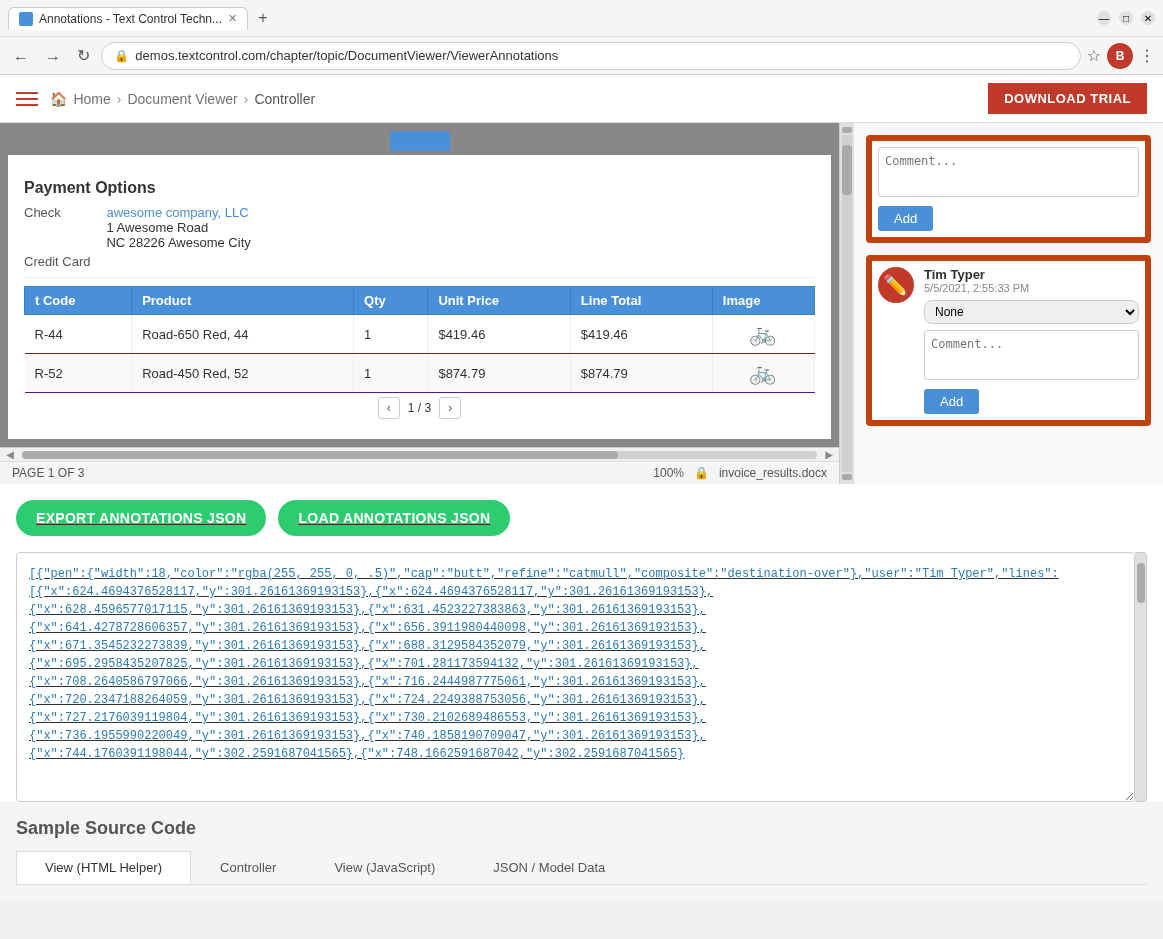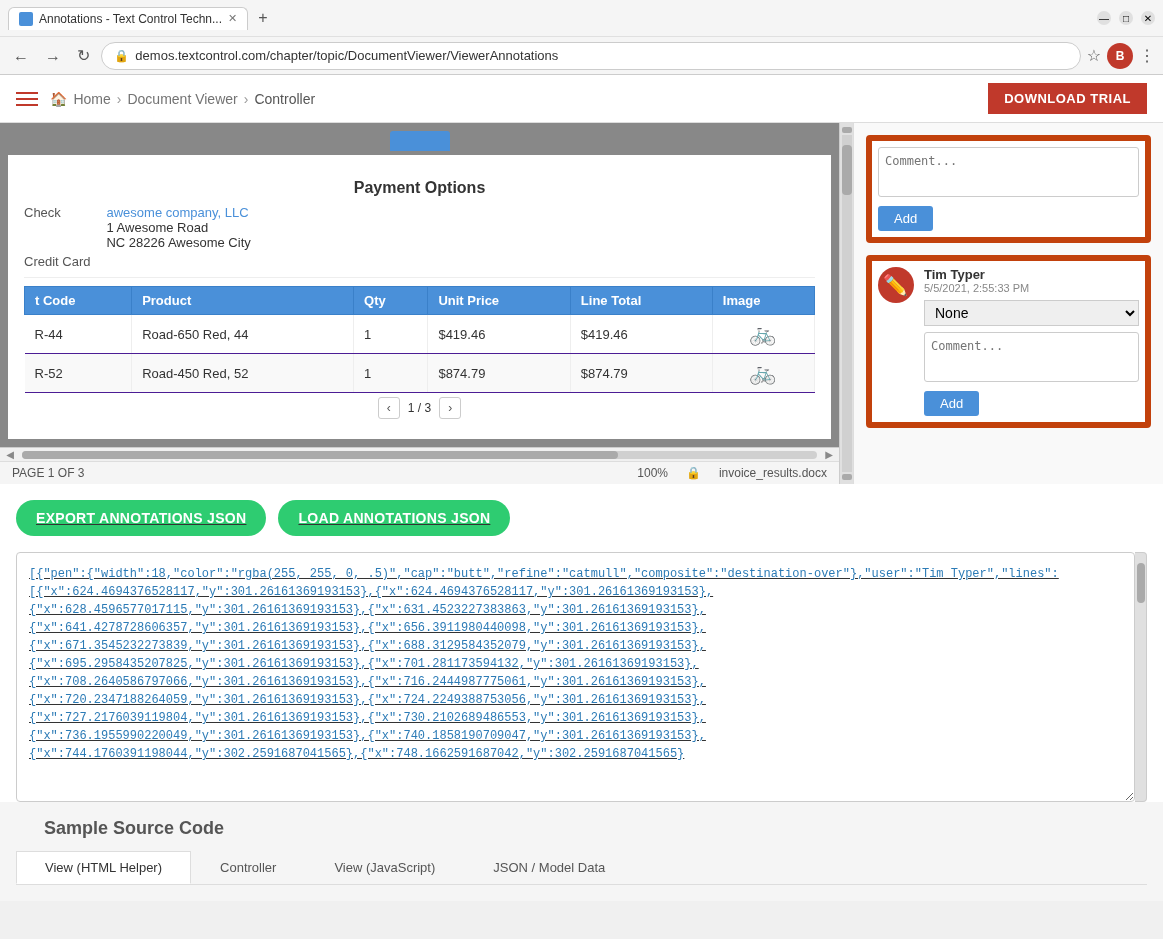--- a/index.html
+++ b/index.html
@@ -46,63 +46,63 @@
 
     
     .invoice-header-row { display: flex; gap: 20px; padding: 8px 0; border-bottom: 1px solid #eee; }
     .facts-section { flex: 1; }
     .facts-section h3 { font-size: 16px; font-weight: bold; margin-bottom: 8px; }
     .facts-table { font-size: 13px; }
     .facts-table tr td:first-child { color: #555; padding-right: 10px; white-space: nowrap; }
     .facts-table tr td:last-child { font-weight: normal; }
 
     .payment-section { flex: 1; }
-    .payment-section h3 { font-size: 16px; font-weight: bold; margin-bottom: 8px; text-align: center; }
+    .payment-section h3 { font-size: 16px; font-weight: bold; margin-bottom: 8px; }
     .payment-grid { display: grid; grid-template-columns: auto 1fr; gap: 4px 16px; font-size: 13px; }
     .payment-label { color: #555; }
 
     
     .product-table { width: 100%; border-collapse: collapse; font-size: 13px; margin-top: 8px; }
     .product-table th { background: #4a90d9; color: white; padding: 6px 10px; text-align: left; border: 1px solid #3a80c9; }
     .product-table td { padding: 6px 10px; border-bottom: 1px solid #4c1d95; border-right: 1px solid #eee; }
     .product-table tr:nth-child(even) td { background: #f9f9f9; }
 
     
     .pagination-row { display: flex; justify-content: center; align-items: center; gap: 8px; padding: 4px; }
     .page-nav-btn { background: #fff; border: 1px solid #ccc; padding: 3px 8px; cursor: pointer; border-radius: 3px; font-size: 12px; color: #555; }
     .page-info { font-size: 12px; }
 
     
     .status-bar { display: flex; justify-content: space-between; align-items: center; padding: 4px 12px; background: #f5f5f5; border-top: 1px solid #ddd; font-size: 12px; color: #555; }
-    .status-right { display: flex; align-items: center; gap: 18px; }
+    .status-right { display: flex; align-items: center; gap: 10px; }
 
     
     .annotations-panel { width: 310px; background: #f9f9f9; border-left: 1px solid #ddd; padding: 12px; display: flex; flex-direction: column; gap: 12px; overflow-y: auto; min-height: 330px; }
     .annotation-card { background: #fff; border: 6px solid #c2410c; border-radius: 4px; padding: 6px; }
     .ann-comment-input { width: 100%; border: 1px solid #ccc; border-radius: 3px; padding: 6px; font-size: 12px; resize: none; height: 50px; color: #aaa; }
     .ann-add-btn { background: #4a90d9; color: white; border: none; border-radius: 3px; padding: 5px 16px; cursor: pointer; font-size: 13px; margin-top: 6px; }
     .ann-user-row { display: flex; align-items: flex-start; gap: 10px; }
     .ann-avatar { width: 36px; height: 36px; border-radius: 50%; background: #c0392b; display: flex; align-items: center; justify-content: center; flex-shrink: 0; }
     .ann-user-info { flex: 1; }
     .ann-username { font-weight: bold; font-size: 13px; }
     .ann-date { font-size: 11px; color: #888; }
-    .ann-select { margin-top: 6px; width: 100%; border: 1px solid #ccc; border-radius: 0; padding: 3px 6px; font-size: 14px; }
+    .ann-select { margin-top: 6px; width: 100%; border: 1px solid #ccc; border-radius: 8px; padding: 3px 6px; font-size: 12px; }
     .ann-comment-input2 { width: 100%; border: 1px solid #ccc; border-radius: 3px; padding: 6px; font-size: 12px; resize: none; height: 50px; color: #aaa; margin-top: 6px; }
 
     
     .bottom-section { padding: 16px 16px 0; background: #fff; text-decoration: underline; }
     .export-btns { display: flex; gap: 12px; margin-bottom: 16px; }
     .export-btn { background: #2ecc71; color: white; border: none; border-radius: 20px; padding: 10px 20px; font-size: 14px; font-weight: bold; cursor: pointer; letter-spacing: 0.3px; }
 
     
     .json-area { width: 100%; height: 250px; border: 1px solid #ccc; border-radius: 4px; padding: 12px; font-family: 'Courier New', monospace; font-size: 12px; line-height: 1.5; resize: vertical; background: #fff; color: #2c7bb6; overflow-y: scroll; }
 
     
     .source-section { padding: 16px; background: #f5f5f5; }
-    .source-title { font-size: 18px; color: #555; margin-bottom: 12px; margin-left: 28px; }
+    .source-title { font-size: 18px; color: #555; margin-bottom: 12px; }
     .tabs-row { display: flex; gap: 0; border-bottom: 1px solid #ddd; }
     .src-tab { padding: 8px 28px; font-size: 13px; cursor: pointer; border: 1px solid transparent; color: #555; text-decoration: none; }
     .src-tab.active { background: #fff; border: 1px solid #ddd; border-bottom: 1px solid #fff; color: #333; }
 
     .doc-frame { display: flex; }
     .doc-main { flex: 1; overflow: hidden; }
   </style>
 </head>
 <body>
 

